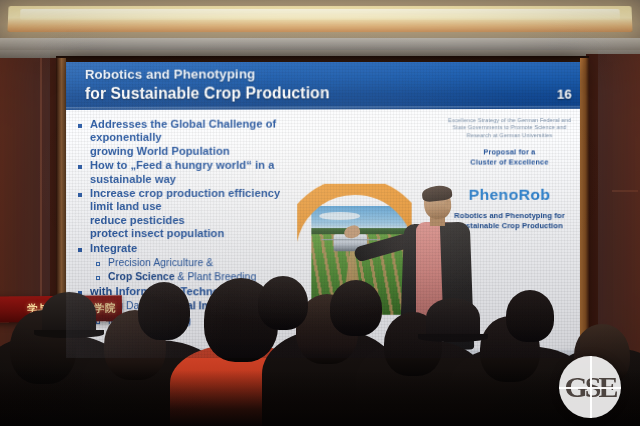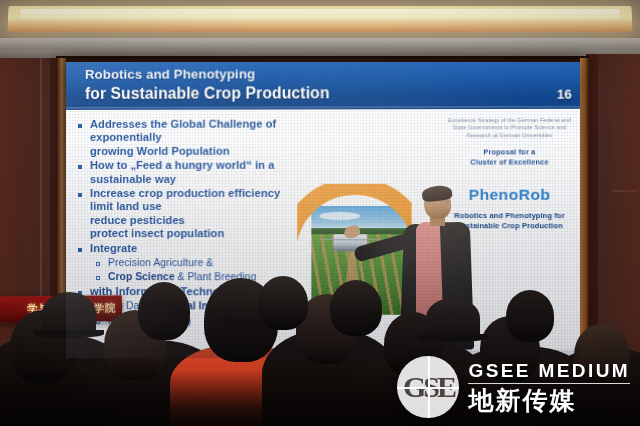--- a/index.html
+++ b/index.html
@@ -526,20 +526,15 @@
   </div>
 
   <div id="grade"></div>
 
   <div id="watermark">
     <div class="wm-logo">
       <div class="gsetxt">GSE</div>
       <div class="xh"></div>
       <div class="xv"></div>
     </div>
-    <div class="wm-right">
-      <div class="wm-en">GSEE MEDIUM</div>
-      <div class="wm-rule"></div>
-      <div class="wm-cn">地新传媒</div>
-    </div>
   </div>
 
 </div>
 
 </body></html>

